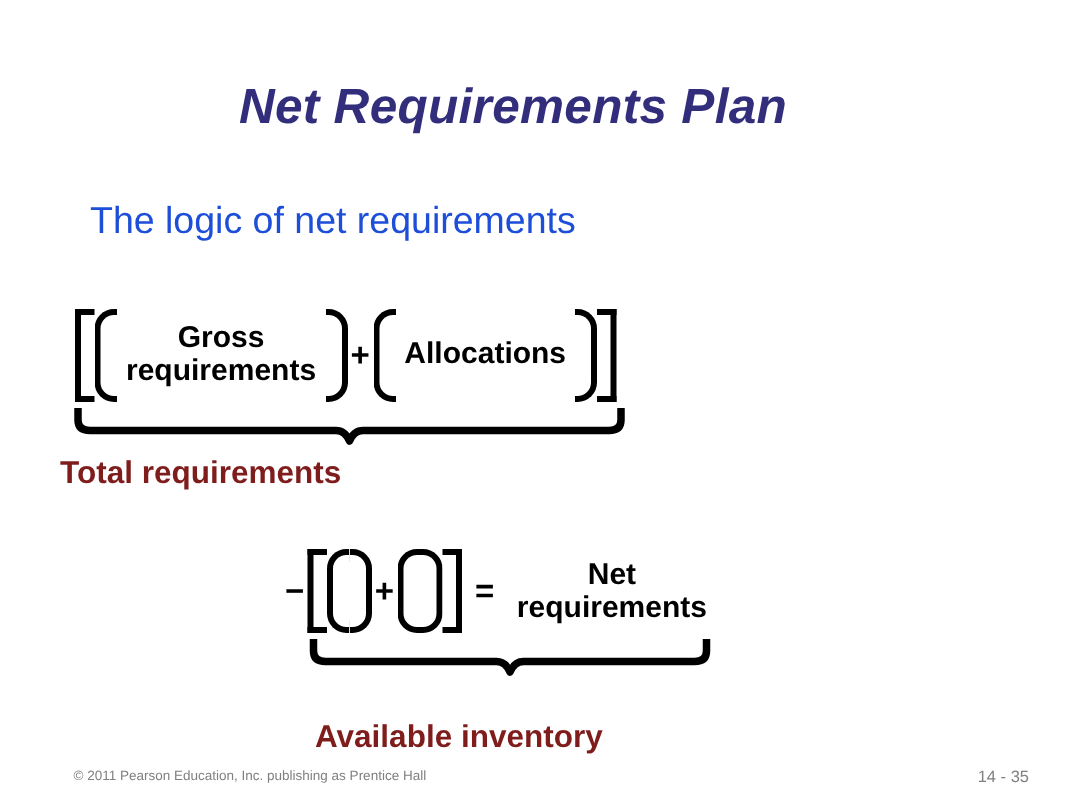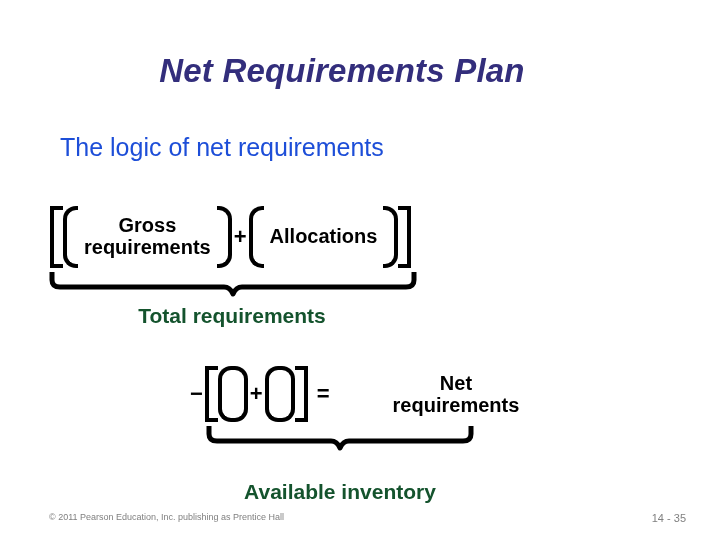--- a/index.html
+++ b/index.html
@@ -96,34 +96,33 @@
   .op.wide { padding: 0 9px; }
 
   .result {
     font-size: 20px;
     font-weight: bold;
     color: #000;
     text-align: center;
     line-height: 1.1;
     white-space: pre-line;
     padding-left: 6px;
-    margin-left: 48px;
   }
 
   
   .brace { position: absolute; }
   .brace svg { display: block; }
 
   .brace-label {
     position: absolute;
     font-size: 21px;
     font-weight: bold;
-    color: #14532d;
-    text-align: center;
-    white-space: nowrap;
+    color: #7f1d1d;
+    white-space: nowrap;
+    padding-left: 40px;
   }
 
   
   #row1 { left: 50px; top: 206px; height: 62px; }
 
   
   #row2 { left: 188px; top: 366px; height: 56px; }
 
   
   .footer-copyright {

